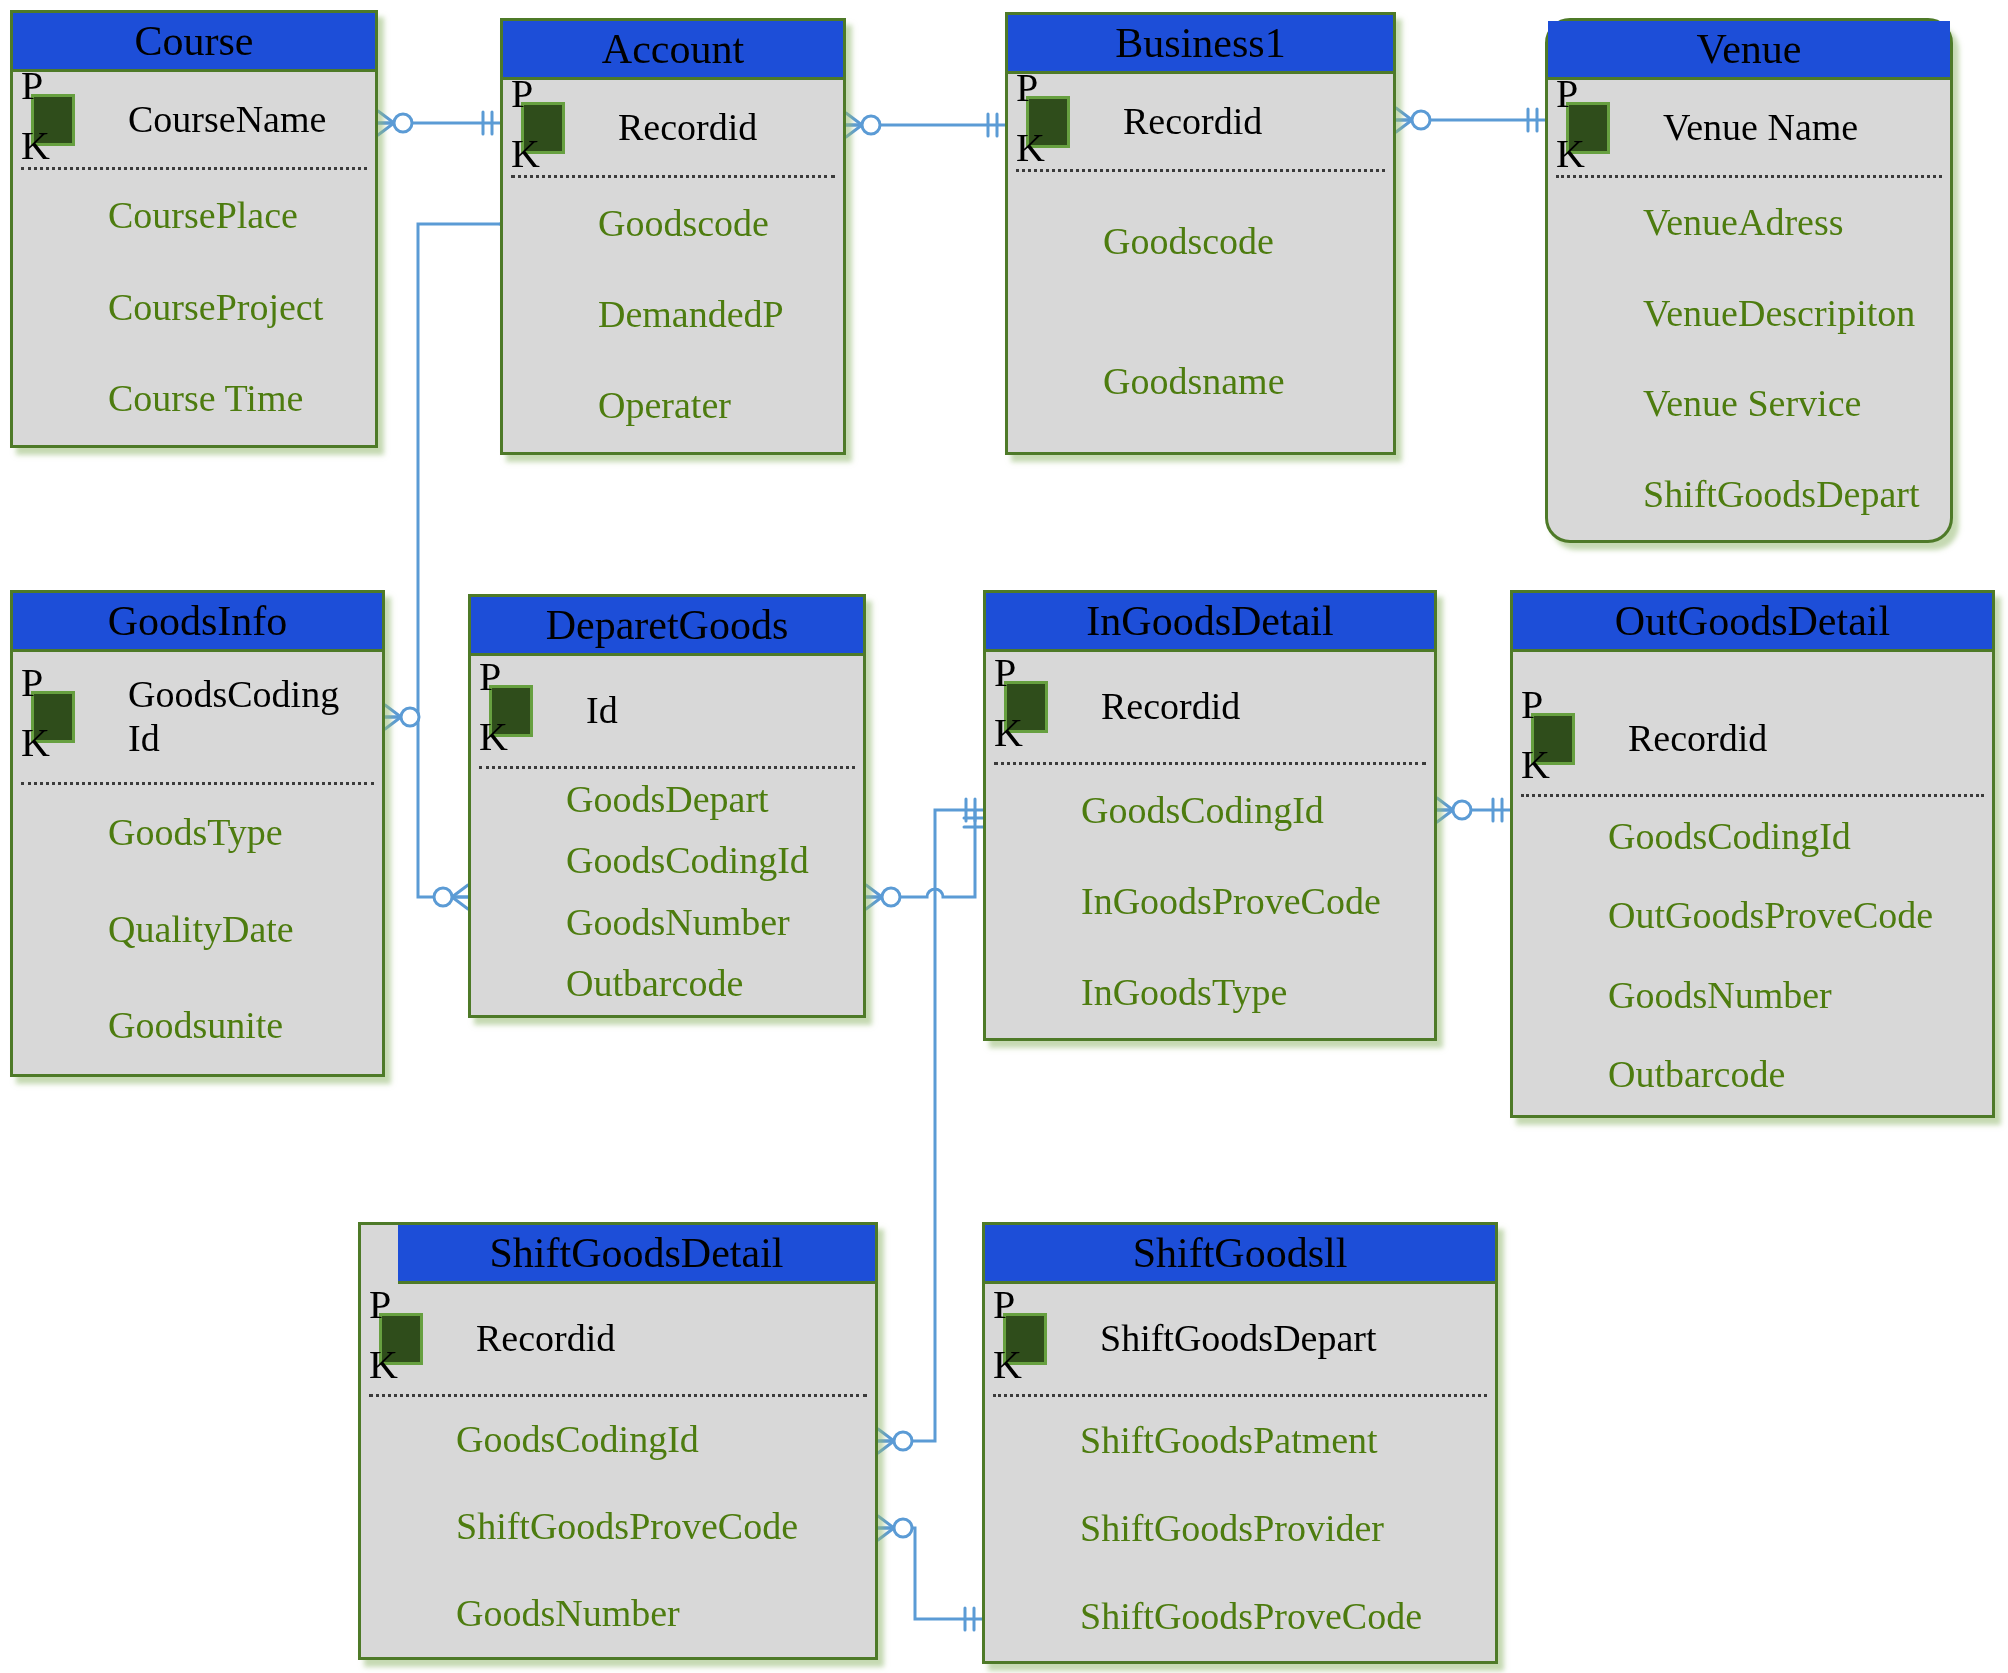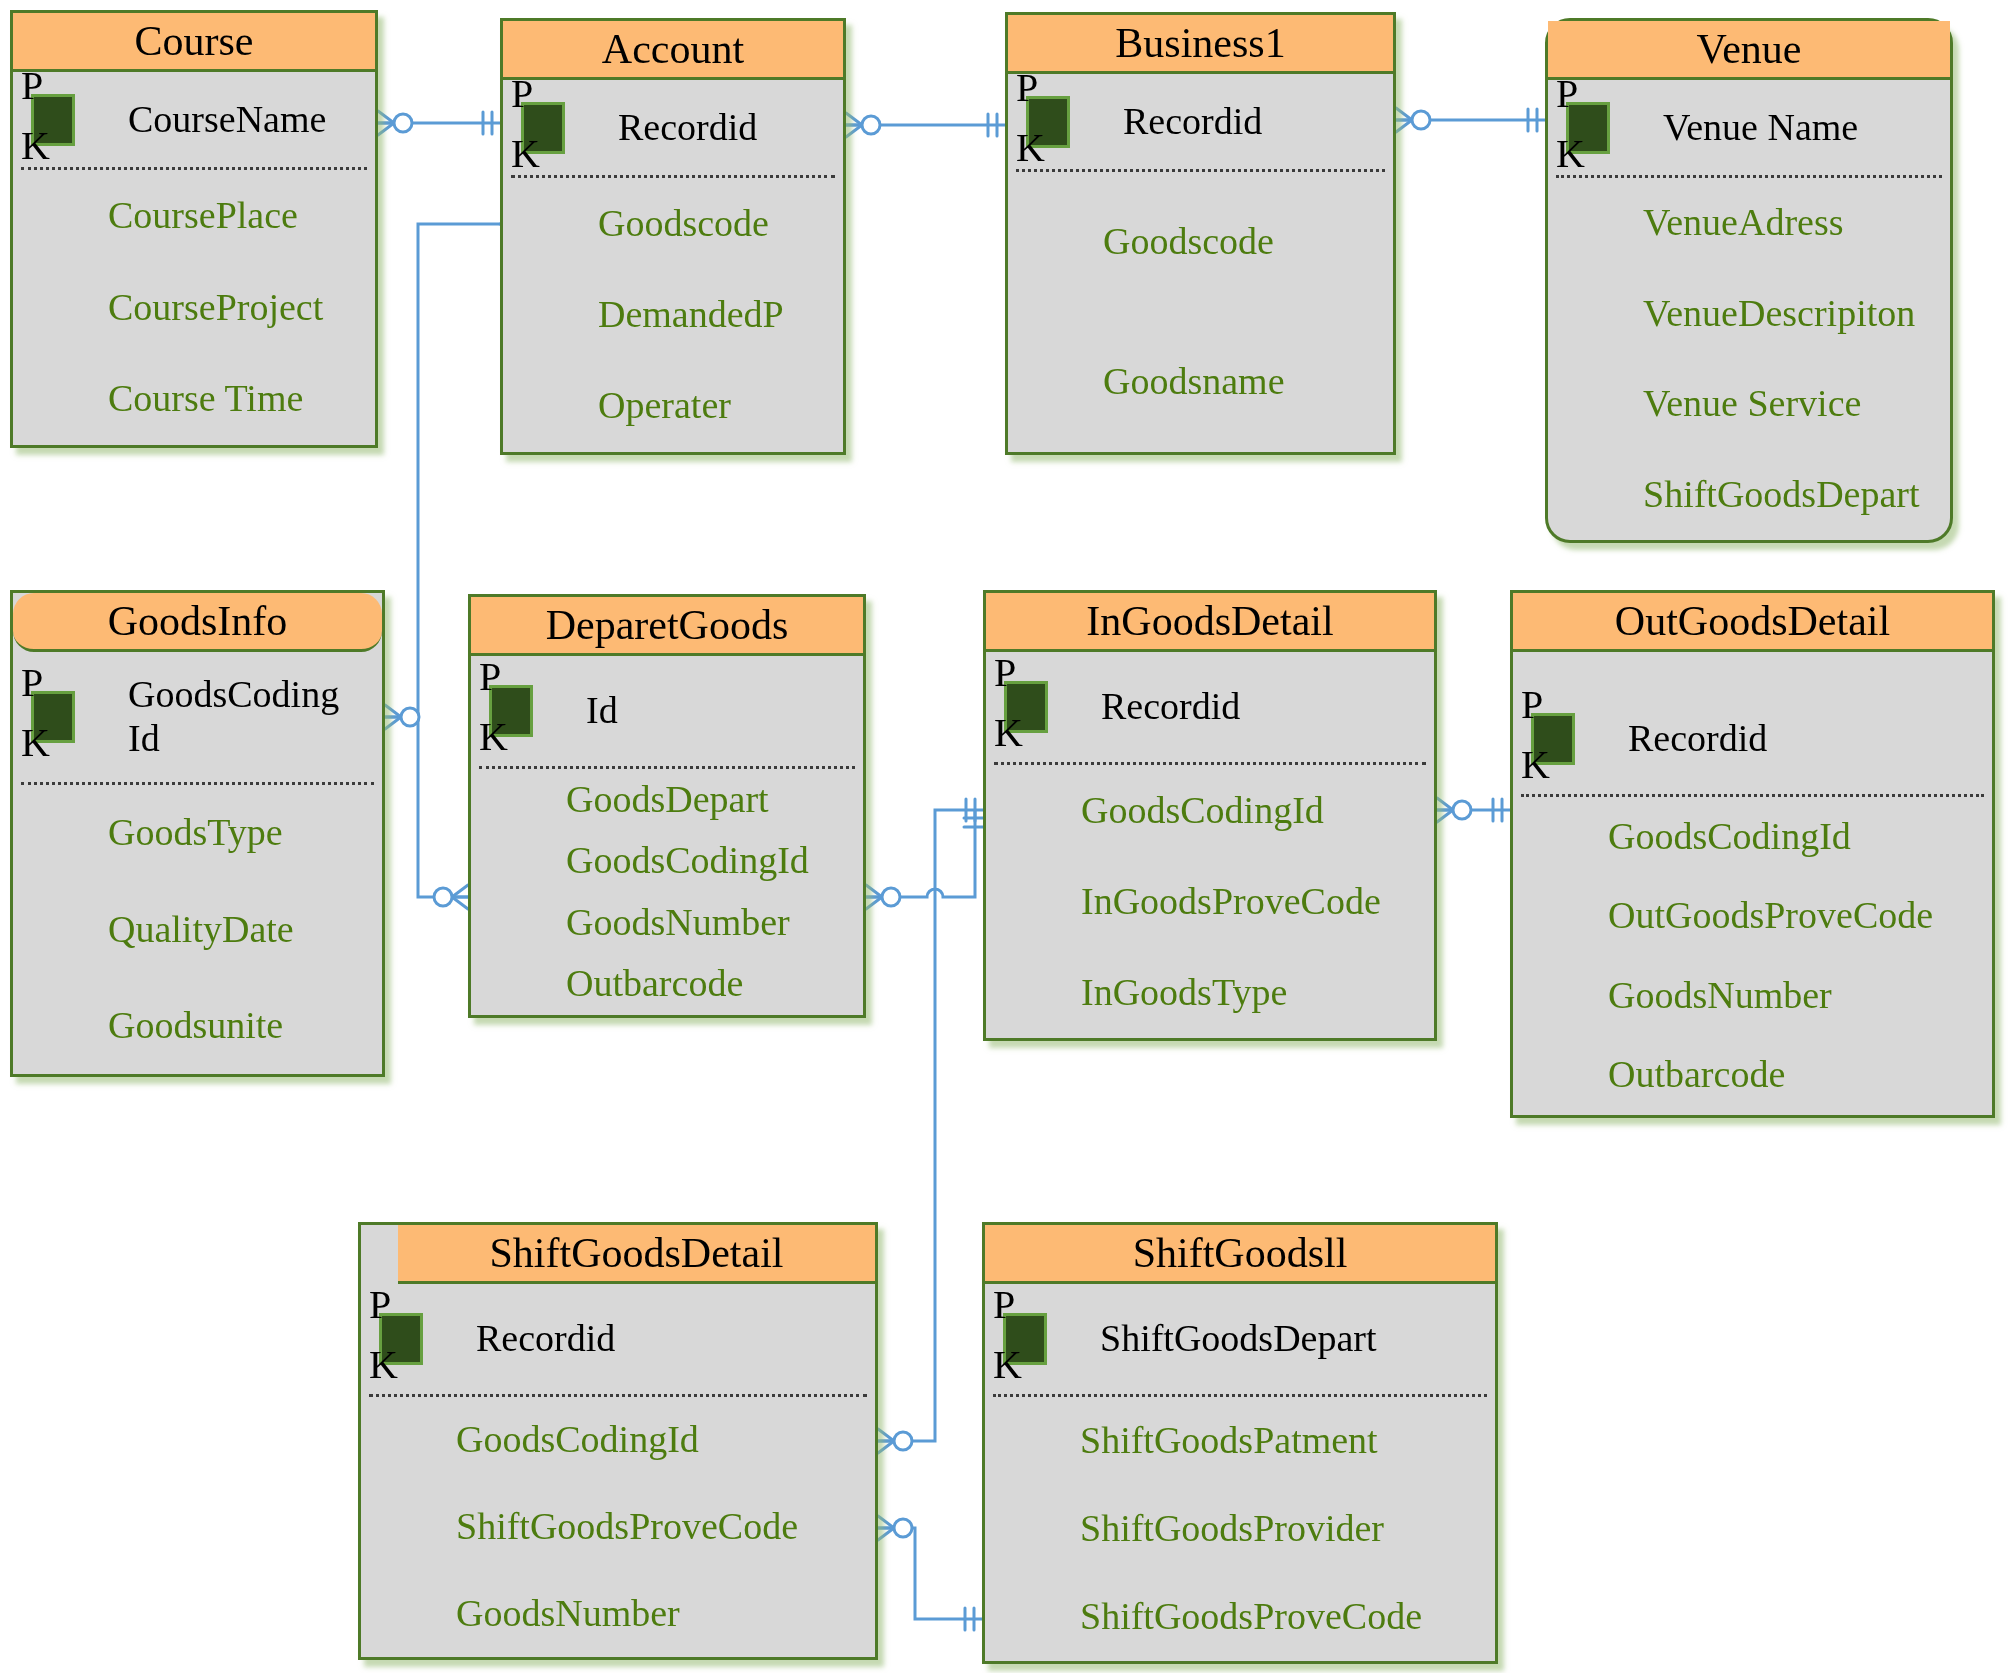--- a/index.html
+++ b/index.html
@@ -13,21 +13,21 @@
   #entities{position:absolute;left:0;top:0;width:2008px;height:1673px;z-index:2;}
   .entity{
     position:absolute;
     border:3px solid #4e7a28;
     background:#d8d8d8;
     box-shadow:6px 7px 5px rgba(150,185,115,.55);
     display:flex;flex-direction:column;
     box-sizing:border-box;
   }
   .entity-header{
-    background:#fdba74;
+    background:#1d4ed8;
     border-bottom:3px solid #4e7a28;
     color:#000;
     font-size:42px;
     text-align:center;
     flex:0 0 auto;
     display:flex;align-items:center;justify-content:center;
     box-sizing:border-box;
   }
   .entity-body{flex:1 1 auto;display:flex;flex-direction:column;min-height:0;}
   .pk-row{
@@ -233,21 +233,21 @@
           <div class="divider"></div>
           <div class="rows">
             <div class="field-row">VenueAdress</div>
             <div class="field-row">VenueDescripiton</div>
             <div class="field-row">Venue Service</div>
             <div class="field-row">ShiftGoodsDepart</div>
           </div>
         </div>
       </div>
       <div class="entity" style="left: 10px; top: 590px; width: 375px; height: 487px;">
-        <div class="entity-header" style="height: 59px; border-radius: 21px;">GoodsInfo</div>
+        <div class="entity-header" style="height: 59px;">GoodsInfo</div>
         <div class="entity-body">
           <div class="pk-row" style="height: 130px;">
             <div class="pk-badge">
               <span class="pk-p">P</span>
               <div class="pk-rect"></div>
               <span class="pk-k">K</span>
             </div>
             <div class="pk-fieldname">GoodsCoding Id</div>
           </div>
           <div class="divider"></div>

